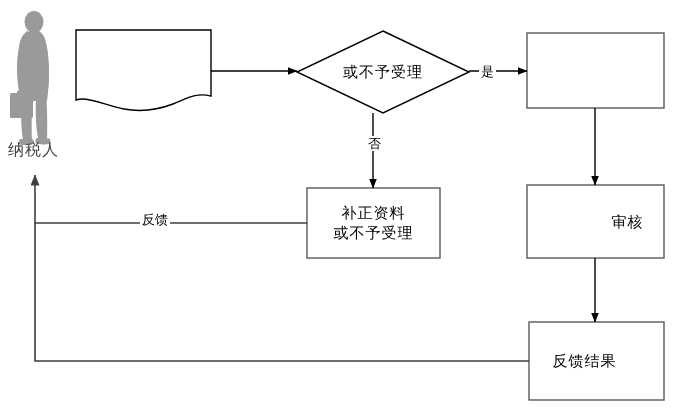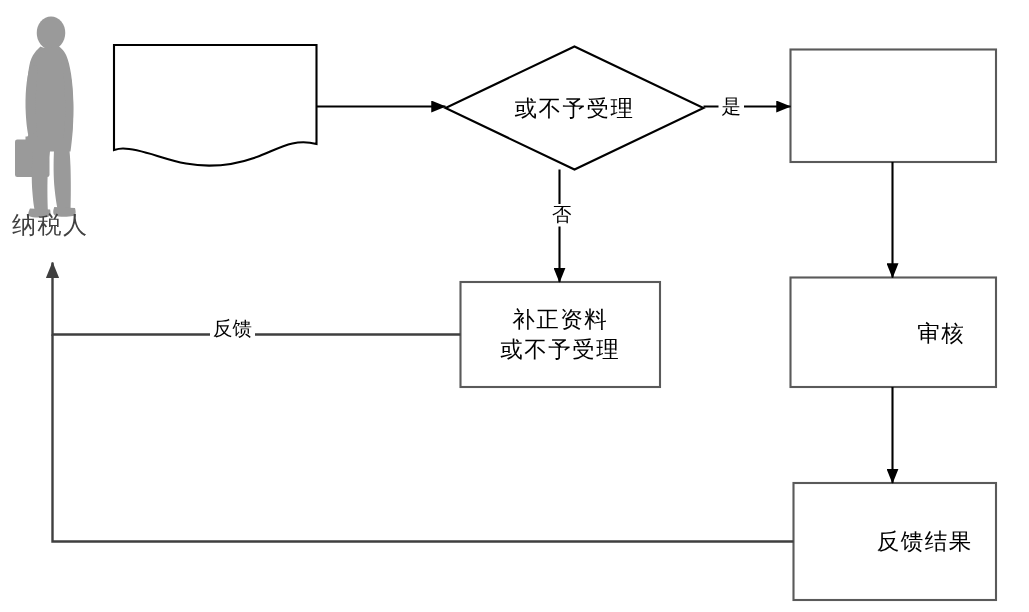--- a/index.html
+++ b/index.html
@@ -135,21 +135,21 @@
   </svg>
 
   <div class="actor-label" style="left:8px; top:140px;">纳税人</div>
 
 
   <div class="node-label" style="left:313px; top:56px; width:140px; height:32px;">或不予受理</div>
 
 
   <div class="node-label" style="left:527px; top:206px; width:145px; height:32px;margin-left:28px;">审核</div>
 
-  <div class="node-label" style="left:549px; top:345px; width:135px; height:32px;">反馈结果</div>
+  <div class="node-label" style="left:517px; top:345px; width:135px; height:32px;">反馈结果</div>
 
   <div class="node-label" style="left:307px; top:199px; width:133px; height:48px;">
     <span>补正资料</span>
     <span>或不予受理</span>
   </div>
 
   <div class="edge-label" style="left:479px; top:64px;">是</div>
 
   <div class="edge-label" style="left:366px; top:136px;">否</div>
 

